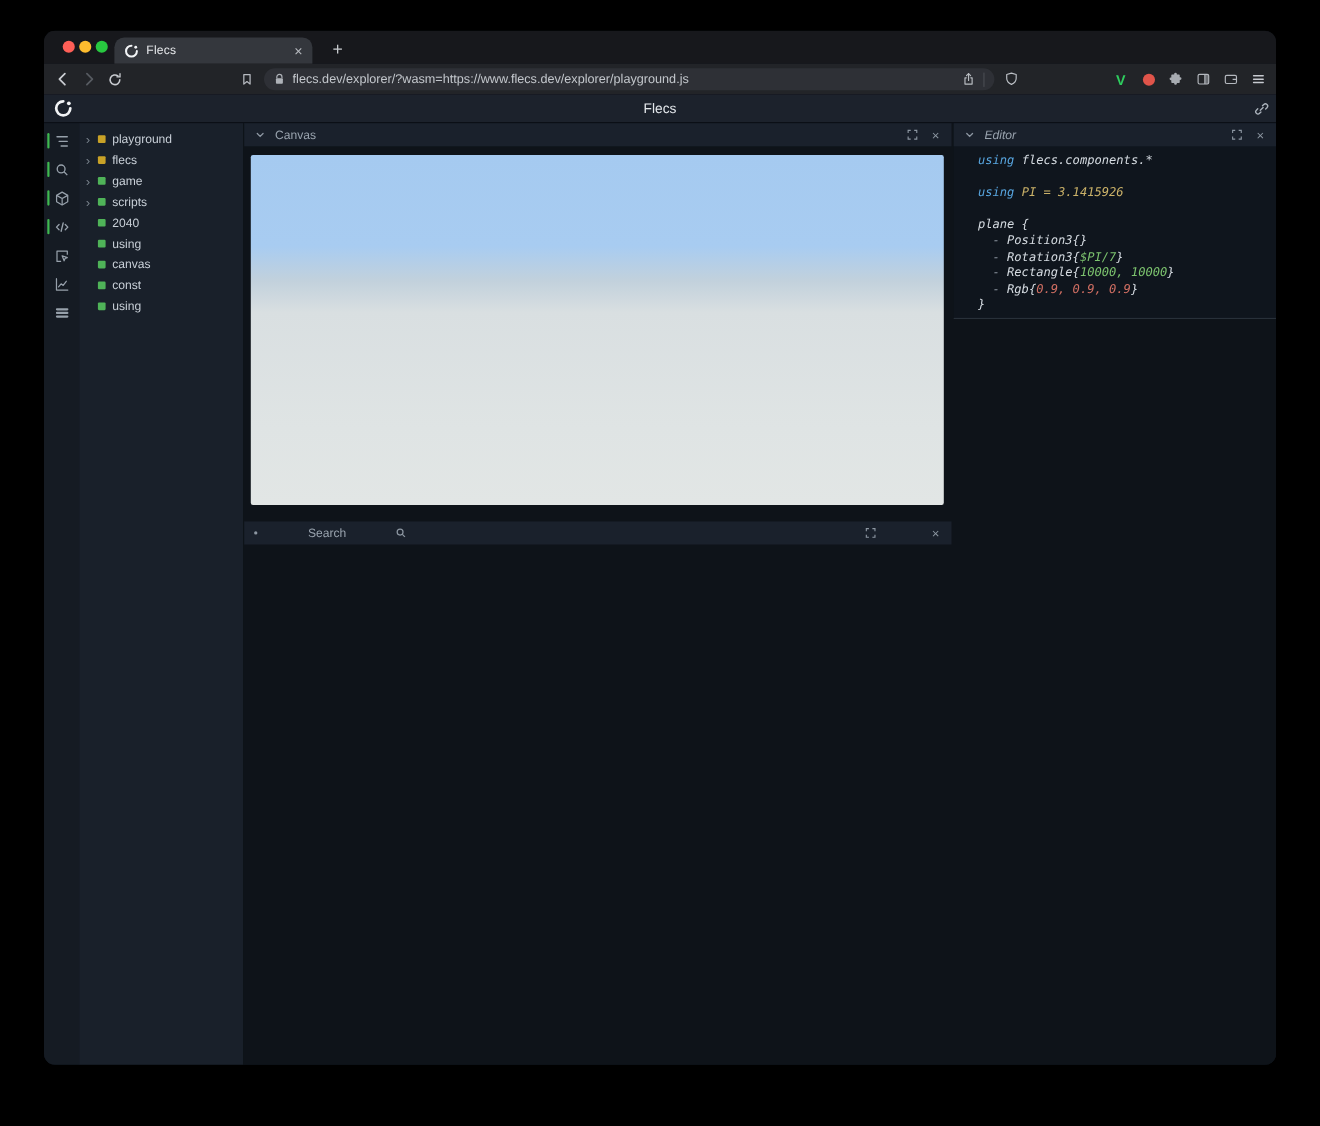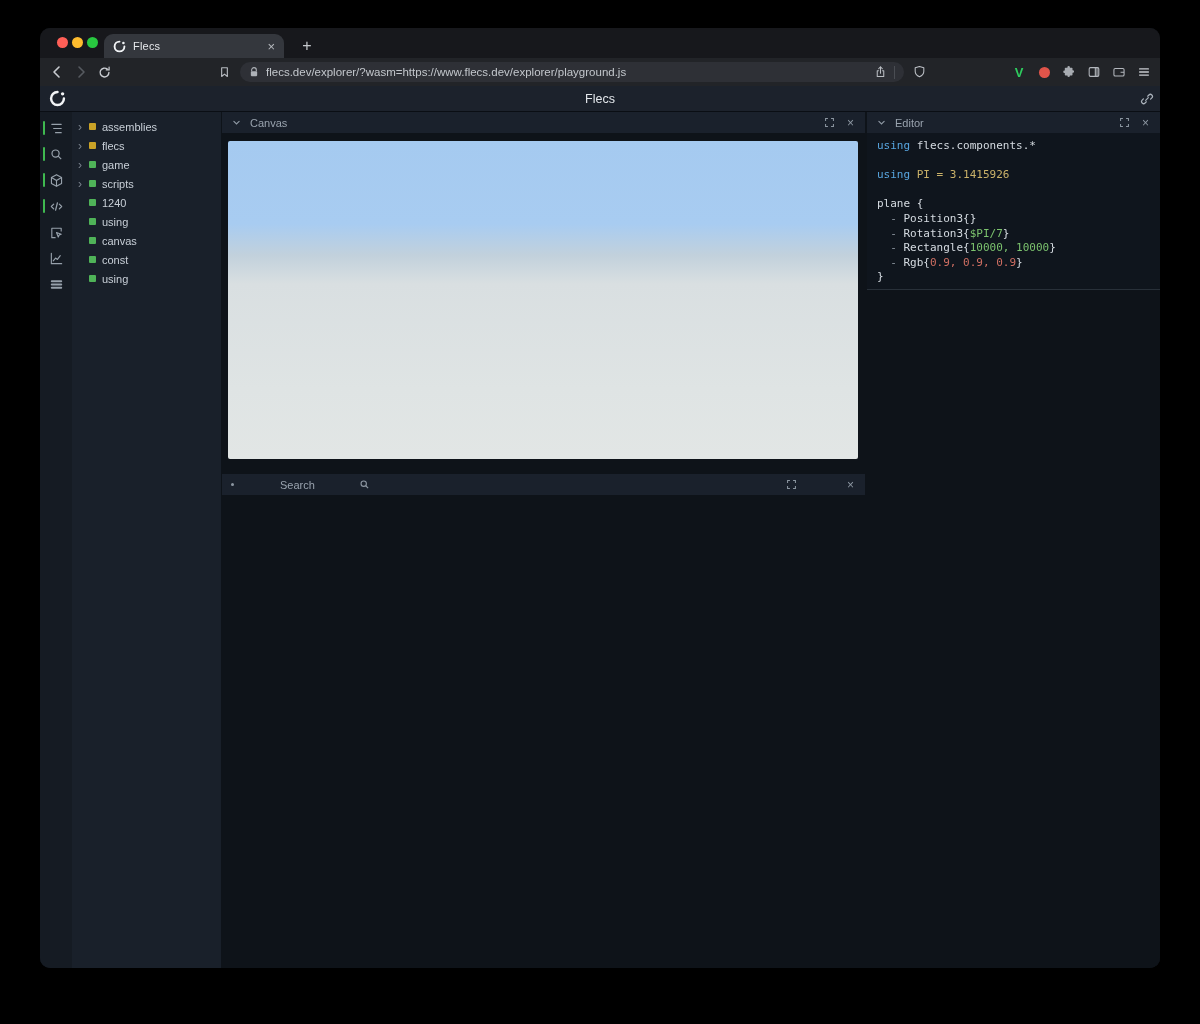--- a/index.html
+++ b/index.html
@@ -54,25 +54,25 @@
   
   .main { position:absolute; left:181px; top:26px; right:0; bottom:0; background:#0e1319; }
   .panel-head { height:21px; background:#1a212c; display:flex; align-items:center; padding:0 7px; gap:6px; font-size:11px; color:#99a3ae; }
   .ph-sp { flex:1; }
   .ph-btn { width:15px; height:15px; display:flex; align-items:center; justify-content:center; color:#8d97a2; font-size:12px; line-height:1; }
   .canvas-panel { position:absolute; left:1px; top:0; width:643px; }
   .canvas-view { margin:8px 7px 0 6px; height:318px; border-radius:2px;
     background:linear-gradient(180deg,#a5caf0 0%,#a8ccf1 26%,#c2d1dc 36%,#d9dfe1 45%,#dfe4e4 78%,#e2e6e5 100%); }
   .search-head { position:absolute; left:1px; top:362px; width:643px;gap:44px; }
   .dot-sm { width:3px; height:3px; border-radius:50%; background:#8d97a2; flex:none; margin:0 2px; }
-  .editor-panel { position:absolute; left:646px; top:0; right:0; height:178px; background:#0f151d; border-bottom:1px solid #283039; }
+  .editor-panel { position:absolute; left:646px; top:0; right:0; height:178px; background:#0f151d; border-bottom:1px solid #283039;font-style:italic; }
 
   
   .code { padding:6px 8px 0 10px; font-family:"DejaVu Sans Mono",monospace; font-size:11px; color:#d6dce2; }
-  .code .line { height:14.6px; line-height:14.6px; white-space:pre; }
+  .code .line { height:14.6px; line-height:14.6px; white-space:pre;margin-left:12px; }
   .kw { color:#58a6e0; } .id { color:#d6dce2; } .pu { color:#8b949e; }
   .yl { color:#cbb269; } .gr { color:#7cc36e; } .rd { color:#cf6e62; }
 
   svg { display:block; }
 </style>
 </head>
 <body>
 
 <div class="stage">
   <div class="window">
@@ -244,41 +244,41 @@
                 <path d="M3 4.5h10M3 8h10M3 11.5h10"></path>
               </svg>
             </span>
           </div>
         </div>
 
       <div class="tree">
           <div class="tree-row">
             <span class="chev">›</span>
             <span class="sq" style="background: rgb(201, 162, 39);"></span>
-            <span>assemblies</span>
+            <span>playground</span>
           </div>
           <div class="tree-row">
             <span class="chev">›</span>
             <span class="sq" style="background: rgb(201, 162, 39);"></span>
             <span>flecs</span>
           </div>
           <div class="tree-row">
             <span class="chev">›</span>
             <span class="sq" style="background: rgb(79, 179, 88);"></span>
             <span>game</span>
           </div>
           <div class="tree-row">
             <span class="chev">›</span>
             <span class="sq" style="background: rgb(79, 179, 88);"></span>
             <span>scripts</span>
           </div>
           <div class="tree-row">
             <span class="chev empty">›</span>
             <span class="sq" style="background: rgb(79, 179, 88);"></span>
-            <span>1240</span>
+            <span>2040</span>
           </div>
           <div class="tree-row">
             <span class="chev empty">›</span>
             <span class="sq" style="background: rgb(79, 179, 88);"></span>
             <span>using</span>
           </div>
           <div class="tree-row">
             <span class="chev empty">›</span>
             <span class="sq" style="background: rgb(79, 179, 88);"></span>
             <span>canvas</span>

